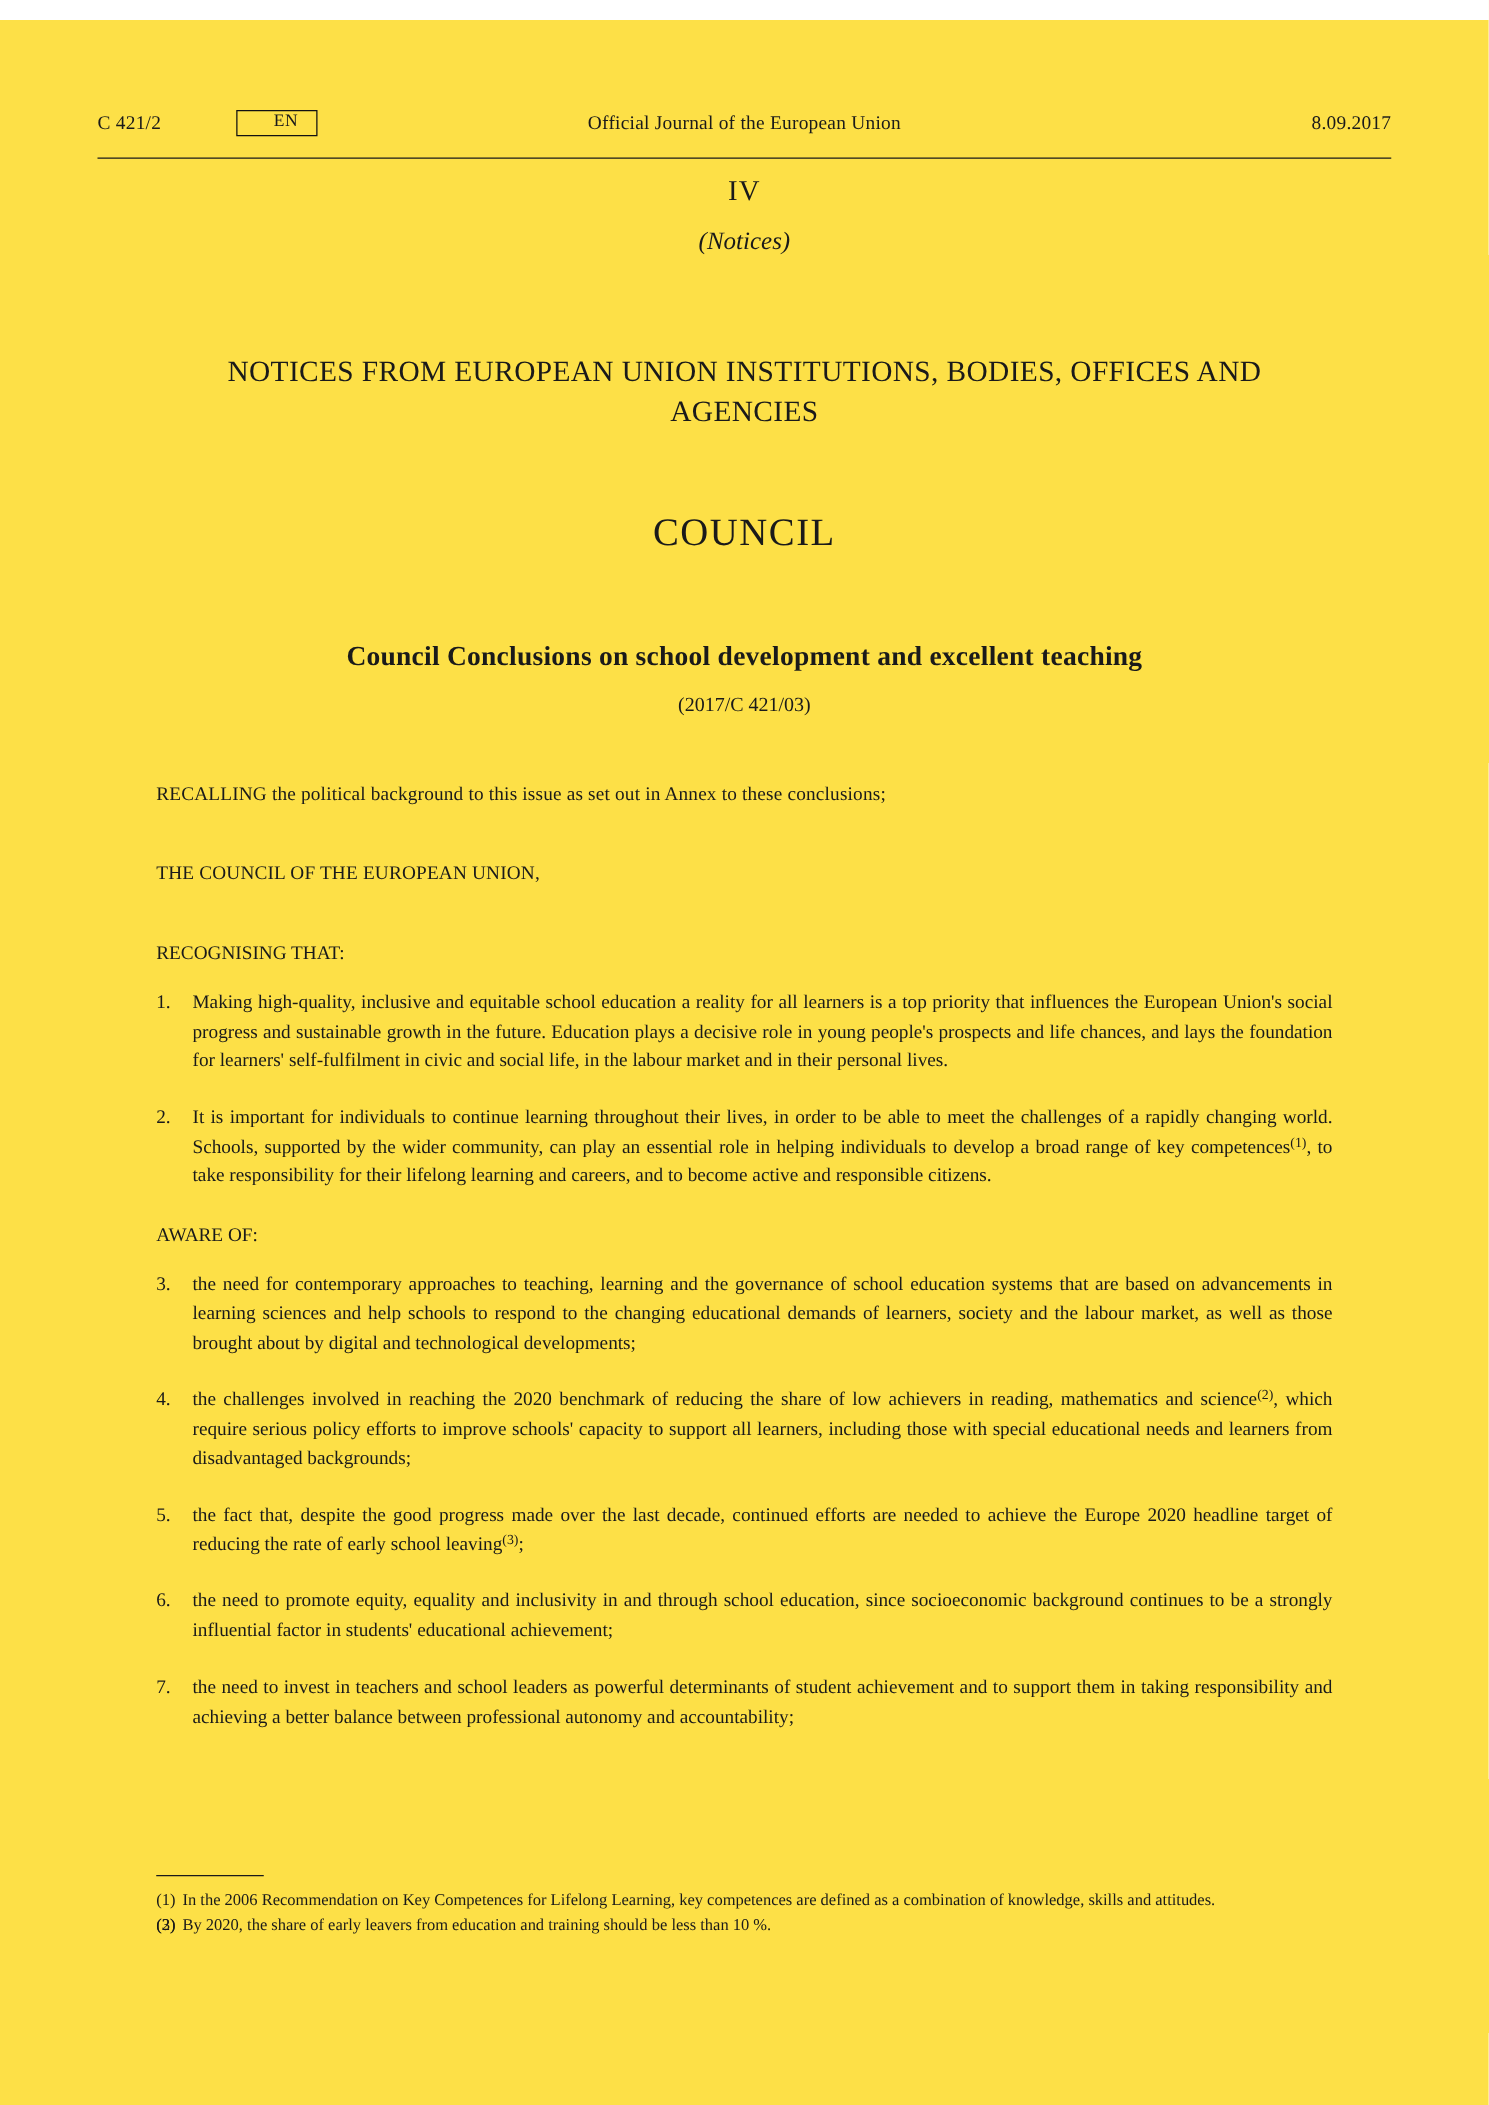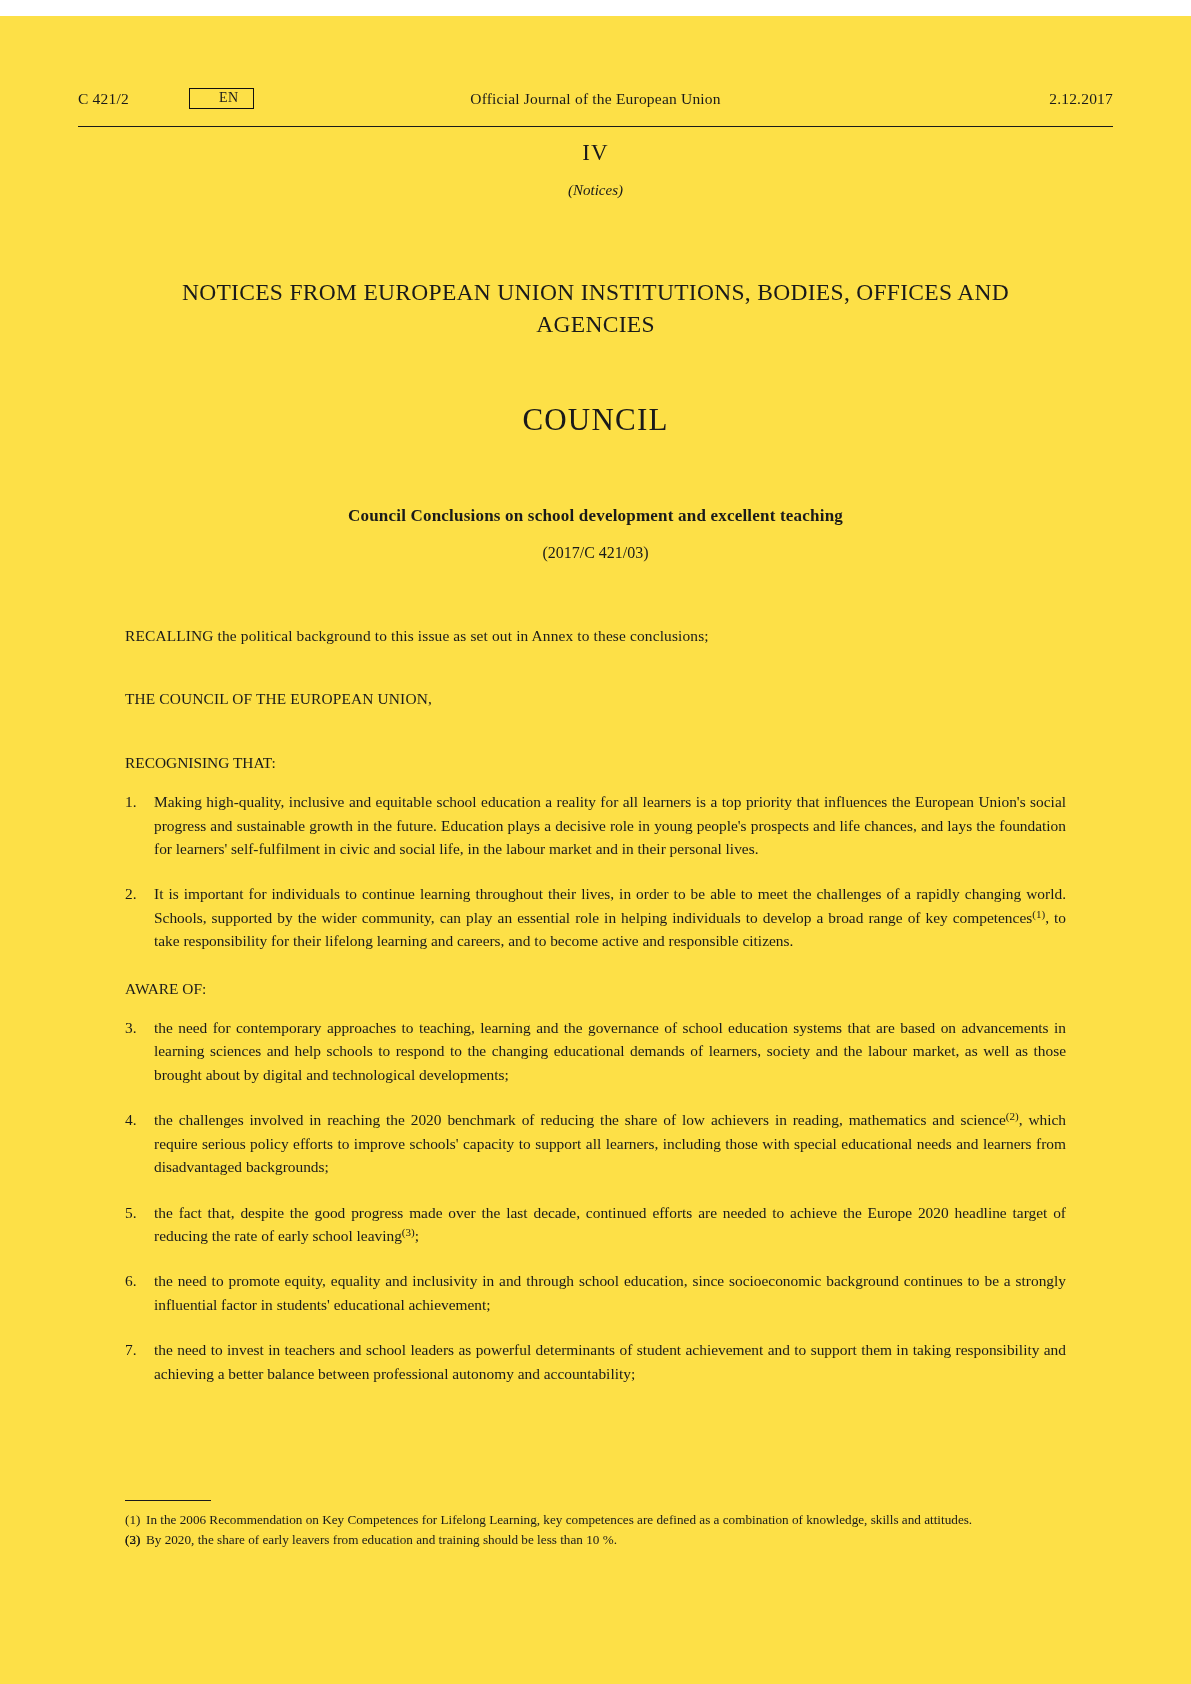--- a/index.html
+++ b/index.html
@@ -80,38 +80,38 @@
     right: 125px;
     top: 124px;
     text-align: center;
   }
   .section-numeral {
     font-size: 23px;
     letter-spacing: 1px;
     margin: 0 0 16px 0;
   }
   .section-kind {
-    font-size: 15px;
+    font-size: 20px;
     font-style: italic;
     margin: 0;
   }
   .institutions-heading {
     margin-top: 78px;
     font-size: 23.5px;
     line-height: 1.35;
     letter-spacing: 0.3px;
   }
   .body-heading {
     margin-top: 62px;
     font-size: 31px;
     letter-spacing: 1.2px;
   }
   .doc-title {
     margin-top: 68px;
-    font-size: 17px;
+    font-size: 22px;
     font-weight: bold;
     letter-spacing: 0.2px;
   }
   .doc-ref {
     margin-top: 18px;
     font-size: 16px;
   }
 
   
   .content {
@@ -194,21 +194,21 @@
 
 <div class="page">
 
   <div class="page-header">
     <div class="hdr-row">
       <div class="hdr-left">
         <span class="hdr-page-no">C 421/2</span>
         <span class="lang-box">EN</span>
       </div>
       <div class="hdr-center">Official Journal of the European Union</div>
-      <div class="hdr-right">2.12.2017</div>
+      <div class="hdr-right">8.09.2017</div>
     </div>
   </div>
   <div class="hdr-rule"></div>
 
   <div class="title-block">
     <div class="section-numeral">IV</div>
     <div class="section-kind">(Notices)</div>
     <div class="institutions-heading">NOTICES FROM EUROPEAN UNION INSTITUTIONS, BODIES, OFFICES AND AGENCIES</div>
     <div class="body-heading">COUNCIL</div>
     <div class="doc-title">Council Conclusions on school development and excellent teaching</div>

